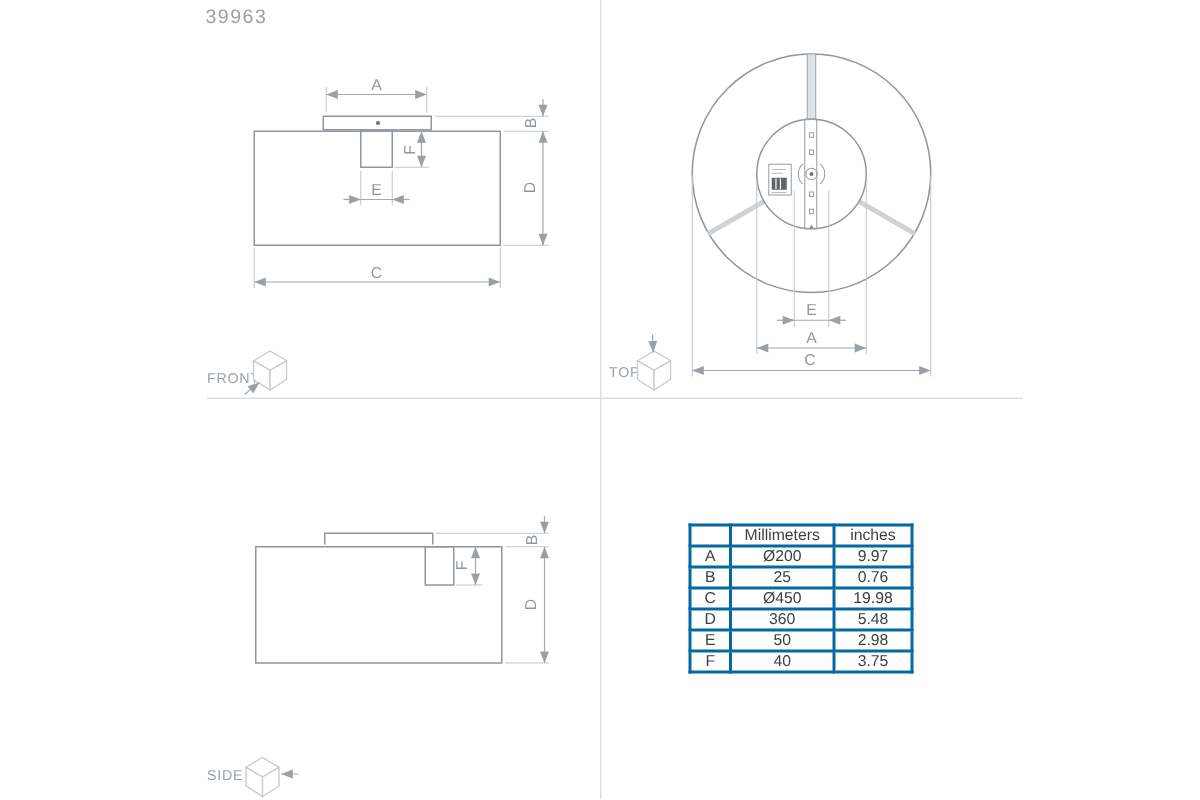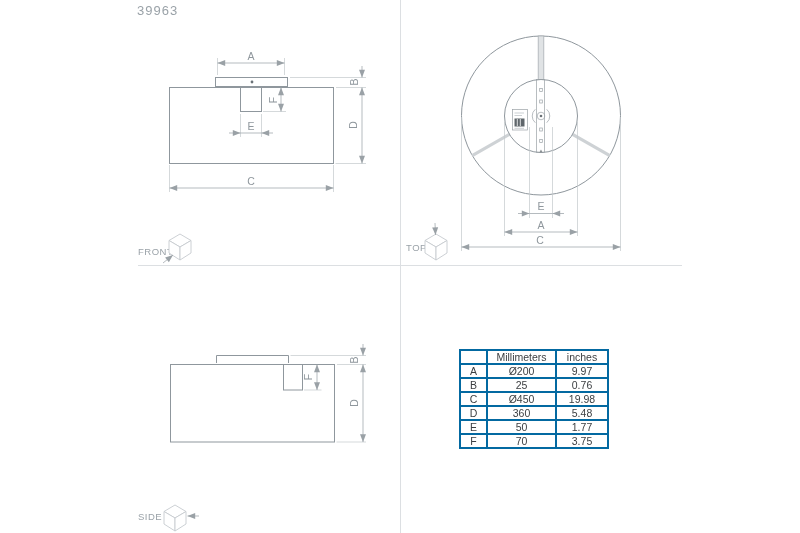--- a/index.html
+++ b/index.html
@@ -194,24 +194,24 @@
         <td>19.98</td>
       </tr>
       <tr>
         <td>D</td>
         <td>360</td>
         <td>5.48</td>
       </tr>
       <tr>
         <td>E</td>
         <td>50</td>
-        <td>1.77</td>
+        <td>2.98</td>
       </tr>
       <tr>
         <td>F</td>
-        <td>70</td>
+        <td>40</td>
         <td>3.75</td>
       </tr>
     </tbody>
       </table>
   </div>
 
 </div>
 
 </body></html>

